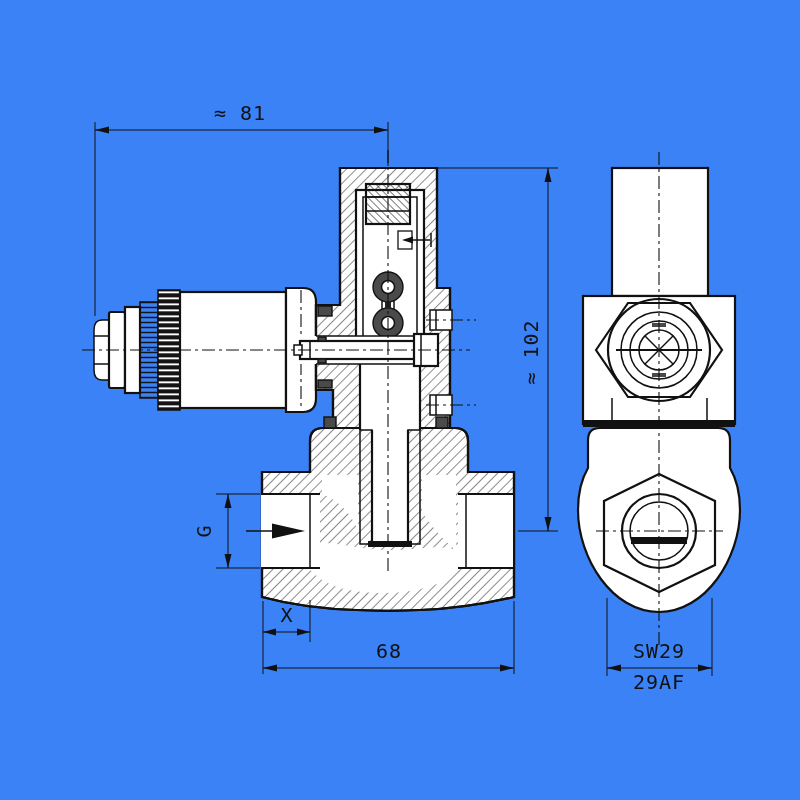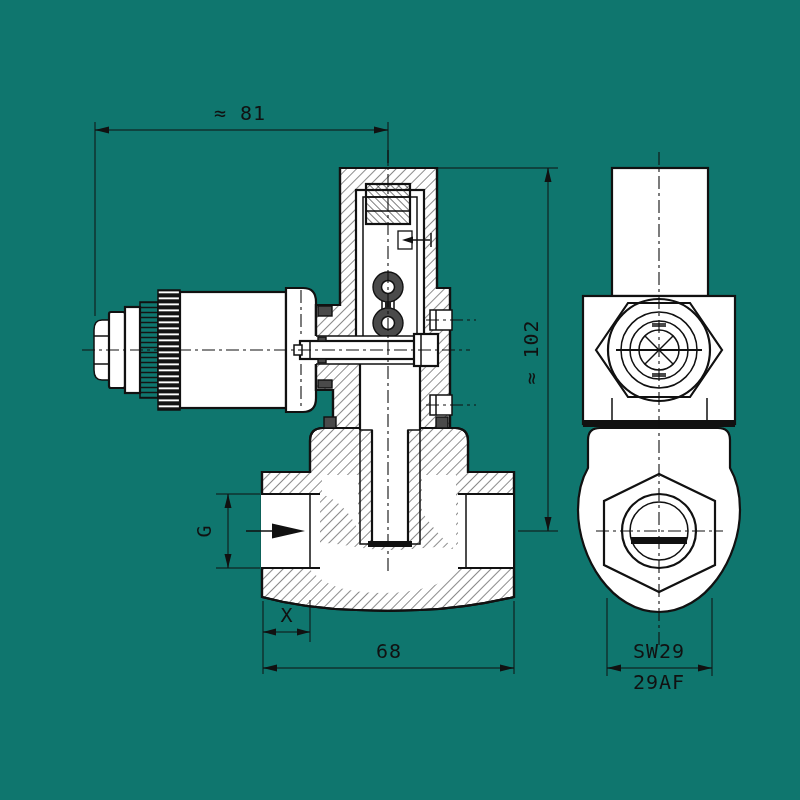--- a/index.html
+++ b/index.html
@@ -1,16 +1,16 @@
 <!DOCTYPE html>
 <html><head>
 <meta charset="utf-8">
 <style>
   html,body{margin:0;padding:0;background:#fff;}
-  .stage{position:relative;width:800px;height:800px;background:#0f766e;overflow:hidden;
+  .stage{position:relative;width:800px;height:800px;background:#3b82f6;overflow:hidden;
          font-family:"DejaVu Sans Mono", monospace;}
   svg{position:absolute;left:0;top:0;}
   text{fill:#111;font-family:"DejaVu Sans Mono", monospace;font-size:20px;letter-spacing:1px;}
   .dimtxt{font-size:20px;}
   .thin{stroke:#111;stroke-width:1;fill:none;}
   .med{stroke:#111;stroke-width:1.5;fill:none;}
   .thick{stroke:#111;stroke-width:2.2;fill:none;}
   .whitefill{fill:#fff;stroke:#111;stroke-width:2.2;}
   .whitefill-med{fill:#fff;stroke:#111;stroke-width:1.5;}
   .cl{stroke:#111;stroke-width:1.1;fill:none;stroke-dasharray:13 4 3 4;}

